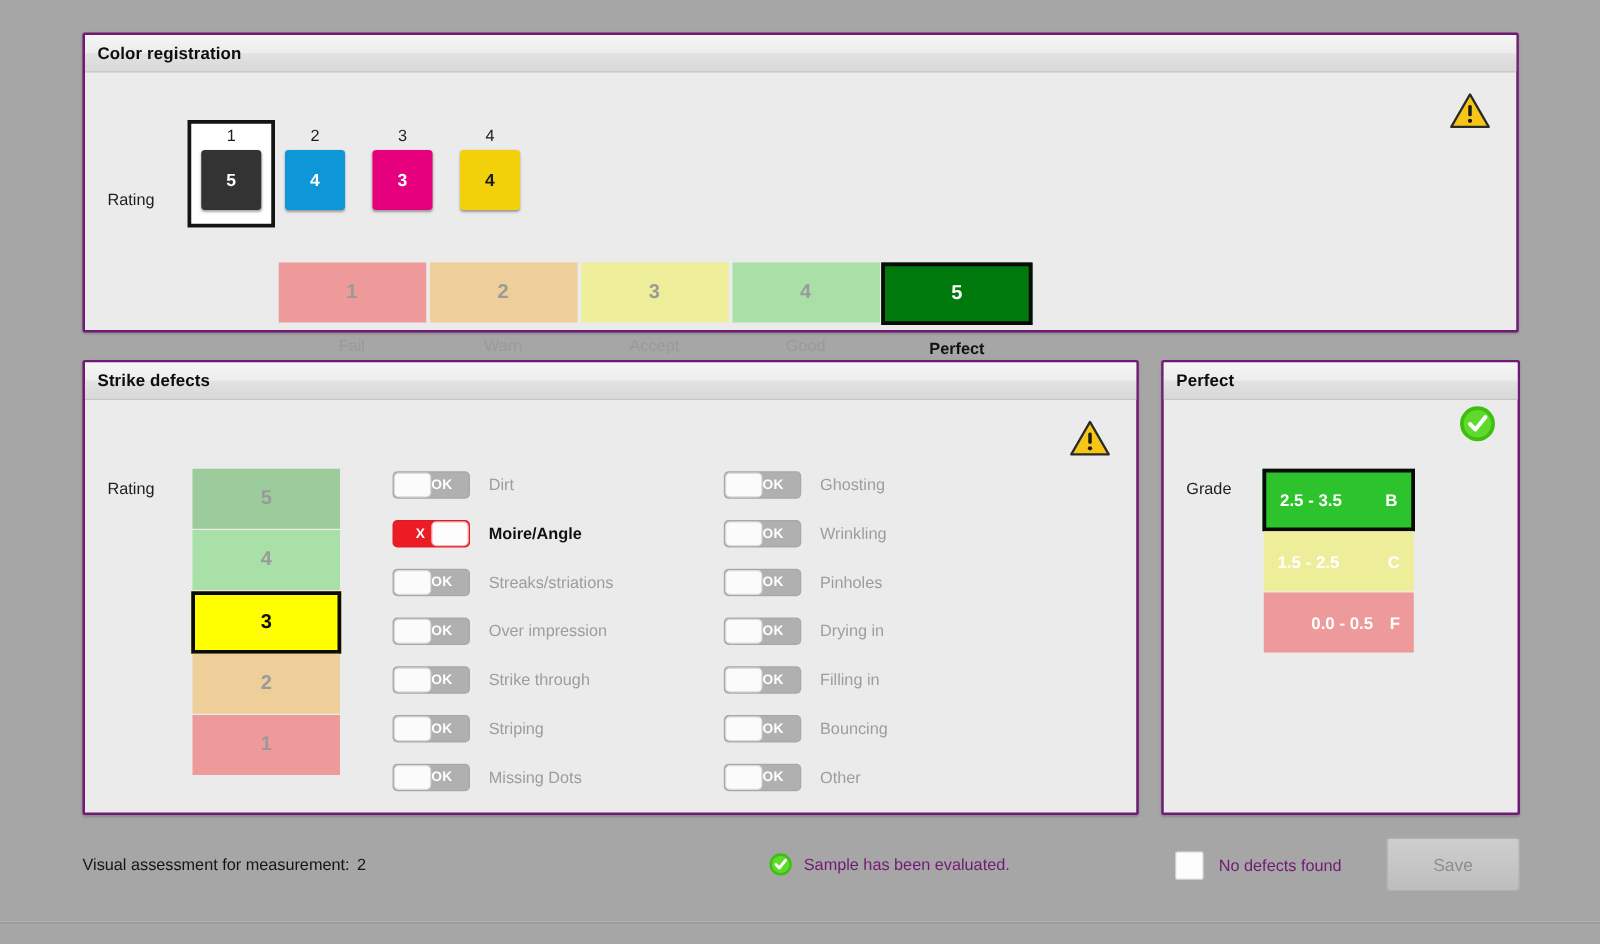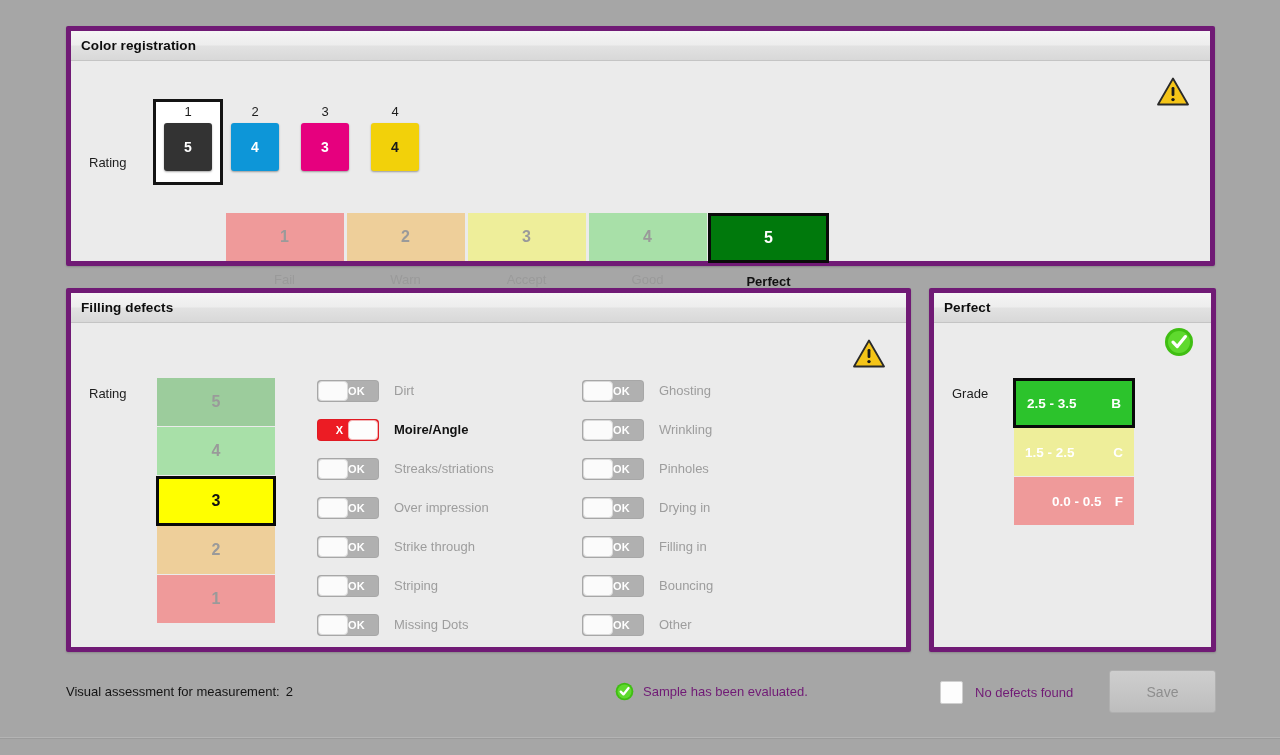--- a/index.html
+++ b/index.html
@@ -11,21 +11,21 @@
     font-size:13px;
     color:#1a1a1a;
     overflow:hidden;
     position:relative;
   }
 
   
   .panel {
     position:absolute;
     background:#ebebeb;
-    border:5px solid #701a75;
+    border:2px solid #701a75;
     border-radius:2px;
     box-shadow:0 1px 2px rgba(0,0,0,.18);
   }
   .panel-header {
     height:30px;
     background:linear-gradient(to bottom,#f5f5f5 0%,#ededed 48%,#e2e2e2 52%,#d8d8d8 100%);
     border-bottom:1px solid #c4c4c4;
     display:flex;
     align-items:center;
     padding:0 10px;
@@ -270,21 +270,21 @@
         <span class="scale-box selected" id="scb4" style="background: rgb(0, 121, 12);">5</span>
         <span class="scale-caption selected" id="scc4">Perfect</span>
       </div>
     </div>
 
   </div>
 </div>
 
 <div class="panel" id="panel-visual-defects">
   <div class="panel-header">
-    <span class="panel-title">Filling defects</span>
+    <span class="panel-title">Strike defects</span>
   </div>
   <div class="panel-body">
 
     <div class="badge warn-badge" style="right:21px; top:16px;">
       <svg viewBox="0 0 32 29" width="32" height="29">
         <polygon points="16,1.5 31,27.5 1,27.5" fill="#f5c518" stroke="#2a2a2a" stroke-width="1.8" stroke-linejoin="round"></polygon>
         <rect x="14.6" y="10" width="2.8" height="9" rx="1.2" fill="#1a1a1a"></rect>
         <circle cx="16" cy="22.6" r="1.7" fill="#1a1a1a"></circle>
       </svg>
     </div>

